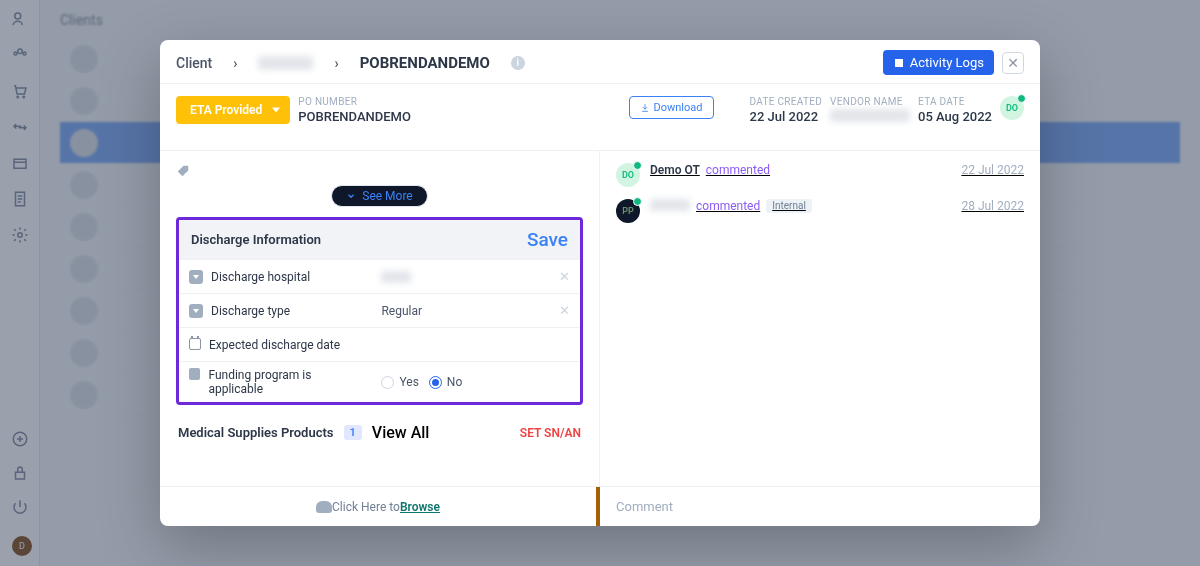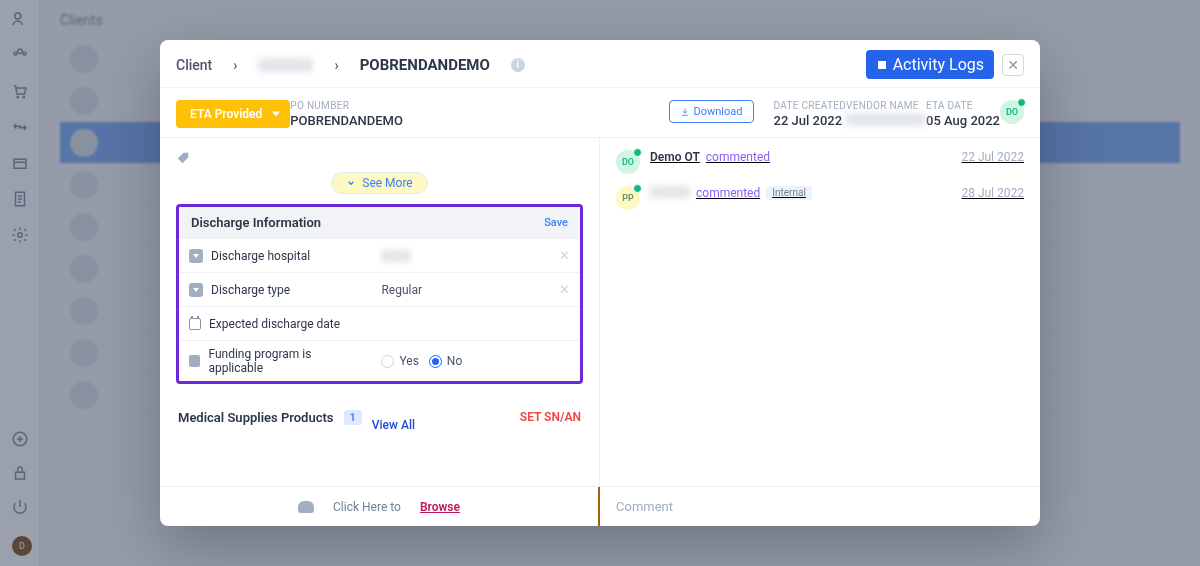--- a/index.html
+++ b/index.html
@@ -19,89 +19,89 @@
     
     
     .modal { position: absolute; left: 160px; top: 40px; right: 160px; bottom: 40px; background: #fff; border-radius: 8px; box-shadow: 0 20px 60px rgba(0,0,0,.25); display: flex; flex-direction: column; overflow: hidden; }
     
     .modal-header { padding: 10px 16px 8px; display: flex; align-items: center; gap: 8px; border-bottom: 1px solid #eef0f3; }
     .breadcrumb { font-size: 14px; color: #4a5568; display: flex; align-items: center; gap: 21px; font-weight: 500; }
     .breadcrumb-blur { filter: blur(3px); background: #e2e5ea; border-radius: 3px; width: 55px; height: 14px; display: inline-block; }
     .breadcrumb strong { color: #2d3748; font-weight: 700; font-size: 15px; }
     .breadcrumb-info { width: 14px; height: 14px; border-radius: 50%; background: #cbd5e0; color: #fff; display: inline-flex; align-items: center; justify-content: center; font-size: 10px; }
     .spacer { flex: 1; }
-    .activity-btn { background: #2563eb; color: #fff; font-size: 16px; padding: 5px 10px; border-radius: 4px; border: none; display: flex; align-items: center; gap: 5px; cursor: pointer; }
+    .activity-btn { background: #2563eb; color: #fff; font-size: 13px; padding: 5px 10px; border-radius: 4px; border: none; display: flex; align-items: center; gap: 5px; cursor: pointer; }
     .close-btn { width: 22px; height: 22px; border: 1px solid #d1d8e0; border-radius: 4px; background: #fff; color: #8a94a6; display: flex; align-items: center; justify-content: center; font-size: 14px; cursor: pointer; }
     
-    .topbar { display: flex; align-items: flex-start; padding: 12px 16px 9px; gap: 0; border-bottom: 1px solid #eef0f3; }
+    .topbar { display: flex; align-items: flex-start; padding: 12px 16px 26px; gap: 8px; border-bottom: 1px solid #eef0f3; }
     .status-pill { background: #ffc107; color: #fff; padding: 7px 28px 7px 14px; border-radius: 4px; font-size: 12px; font-weight: 600; position: relative; cursor: pointer; }
     .status-pill::after { content: ''; position: absolute; right: 10px; top: 50%; width: 0; height: 0; border-left: 4px solid transparent; border-right: 4px solid transparent; border-top: 5px solid #fff; transform: translateY(-50%); }
     
     .meta-block { display: flex; flex-direction: column; gap: 2px; }
     .meta-label { font-size: 10px; color: #a0aec0; text-transform: uppercase; letter-spacing: .3px; }
     .meta-value { font-size: 13px; color: #2d3748; font-weight: 500; }
     .meta-blur { filter: blur(3px); background: #e2e5ea; border-radius: 3px; width: 80px; height: 13px; }
     
     .download-btn { background: #fff; border: 1px solid #3b82f6; color: #3b82f6; padding: 4px 10px; border-radius: 4px; font-size: 11px; display: flex; align-items: center; gap: 4px; cursor: pointer; }
     
     .avatar-sm { width: 24px; height: 24px; border-radius: 50%; background: #d1f5e0; color: #10b981; font-size: 9px; font-weight: 600; display: flex; align-items: center; justify-content: center; position: relative; }
     .avatar-sm::after { content: ''; position: absolute; top: -2px; right: -2px; width: 7px; height: 7px; background: #10b981; border-radius: 50%; border: 1px solid #fff; }
-    .avatar-pp { background: #fef9c3; color: #6b8e6b; }
+    .avatar-pp { background: #0f172a; color: #6b8e6b; }
     
     .modal-body { flex: 1; display: flex; overflow: hidden; }
     .left-col { width: 50%; border-right: 1px solid #eef0f3; padding: 12px 16px; overflow-y: auto; display: flex; flex-direction: column; gap: 10px; }
     .right-col { width: 50%; padding: 12px 16px; overflow-y: auto; display: flex; flex-direction: column; gap: 12px; }
     
     .tag-row { height: 16px; display: flex; align-items: center; }
     .tag-icon { width: 14px; height: 14px; color: #a0aec0; transform: rotate(90deg); }
     
     .note-box { border: 1px solid #e2e8f0; border-radius: 6px; padding: 12px; font-size: 13px; color: #2d3748; min-height: 80px; position: relative; }
     .see-more { display: flex; justify-content: center; margin-top: -4px; }
-    .see-more-btn { border: 1px solid #e2e8f0; background: #fef9c3; border-radius: 12px; padding: 3px 14px; font-size: 12px; color: #3b82f6; display: flex; align-items: center; gap: 6px; cursor: pointer; }
+    .see-more-btn { border: 1px solid #e2e8f0; background: #0f172a; border-radius: 12px; padding: 3px 14px; font-size: 12px; color: #3b82f6; display: flex; align-items: center; gap: 6px; cursor: pointer; }
     
     .section { border: 3px solid #6d28d9; border-radius: 4px; overflow: hidden; }
     .section-header { background: #f1f3f6; padding: 8px 12px; font-size: 13px; font-weight: 600; color: #2d3748; display: flex; align-items: center; }
-    .save-link { color: #3b82f6; font-size: 11px; font-weight: 500; cursor: pointer; }
+    .save-link { color: #3b82f6; font-size: 19px; font-weight: 500; cursor: pointer; }
     .section-row { display: flex; align-items: center; border-top: 1px solid #eef0f3; min-height: 34px; }
-    .section-label { width: 48%; padding: 6px 10px; font-size: 12px; color: #2d3748; display: flex; align-items: center; gap: 8px; }
+    .section-label { width: 48%; padding: 6px 10px; font-size: 12px; color: #2d3748; display: flex; gap: 8px; }
     .section-value { flex: 1; padding: 4px 10px; font-size: 12px; color: #4a5568; display: flex; align-items: center; gap: 10px; position: relative; }
     .clear-x { position: absolute; right: 10px; color: #cbd5e0; cursor: pointer; font-size: 13px; }
     .caret-box { width: 14px; height: 14px; background: #a0aec0; border-radius: 3px; display: flex; align-items: center; justify-content: center; }
     .caret-box::after { content: ''; width: 0; height: 0; border-left: 3px solid transparent; border-right: 3px solid transparent; border-top: 4px solid #fff; }
     .square-ico { width: 12px; height: 12px; background: #a0aec0; border-radius: 2px; }
     .cal-ico { width: 12px; height: 12px; border: 1.5px solid #8a94a6; border-radius: 2px; position: relative; }
     .cal-ico::before { content: ''; position: absolute; top: -3px; left: 1px; width: 2px; height: 3px; background: #8a94a6; box-shadow: 6px 0 #8a94a6; }
     
     .radio-opt { display: inline-flex; align-items: center; gap: 5px; font-size: 12px; cursor: pointer; }
     .radio-circ { width: 13px; height: 13px; border: 1.5px solid #cbd5e0; border-radius: 50%; display: inline-flex; align-items: center; justify-content: center; }
     .radio-circ.checked { border-color: #2563eb; }
     .radio-circ.checked::after { content: ''; width: 7px; height: 7px; background: #2563eb; border-radius: 50%; }
     
     .products-header { display: flex; align-items: center; gap: 10px; padding: 8px 2px 0; font-size: 13px; }
     .products-title { font-weight: 600; color: #2d3748; }
     .count-badge { background: #e0e7ff; color: #3b82f6; font-size: 11px; padding: 1px 6px; border-radius: 3px; font-weight: 600; }
-    .view-all { color: #1d4ed8; font-size: 12px; font-weight: 500; cursor: pointer; margin-top: 16px; }
+    .view-all { color: #000000; font-size: 16px; font-weight: 500; cursor: pointer; }
     .set-sn { color: #ef4444; font-size: 12px; font-weight: 600; cursor: pointer; }
     
     .comment-item { display: flex; gap: 10px; }
     .comment-body { flex: 1; }
     .comment-head { display: flex; gap: 6px; font-size: 12px; text-decoration: underline; }
     .comment-author { font-weight: 600; color: #2d3748; }
     .comment-author-blur { filter: blur(3px); background: #e2e5ea; width: 40px; height: 12px; border-radius: 2px; }
     .comment-verb { color: #8b5cf6; }
     .comment-tag { background: #edf2f7; padding: 1px 6px; border-radius: 3px; font-size: 10px; color: #718096; }
     .comment-date { color: #a0aec0; font-size: 12px; }
     .comment-text { font-size: 13px; color: #2d3748; margin-top: 6px; }
     
     .modal-footer { display: flex; border-top: 1px solid #eef0f3; height: 40px; }
-    .footer-left { width: 50%; border-right: 2px solid #a16207; display: flex; align-items: center; justify-content: center; gap: 19px; font-size: 12px; color: #718096; text-align: center; }
+    .footer-left { width: 50%; border-right: 4px solid #a16207; display: flex; align-items: center; justify-content: center; gap: 0; font-size: 12px; color: #718096; text-align: center; }
     .footer-right { width: 50%; display: flex; align-items: center; padding: 0 16px; }
     .comment-input { border: none; outline: none; font-size: 13px; color: #2d3748; width: 100%; }
     .comment-input::placeholder { color: #a0aec0; }
-    .browse-link { color: #be185d; font-weight: 600; text-decoration: underline; cursor: pointer; }
+    .browse-link { color: #0f766e; font-weight: 600; text-decoration: underline; cursor: pointer; }
     .cloud-ico { width: 16px; height: 12px; background: #a0aec0; border-radius: 6px 6px 3px 3px; position: relative; }
     
     .bottom-avatar { position: absolute; bottom: 10px; left: 12px; width: 20px; height: 20px; border-radius: 50%; background: #8b5a2b; color: #fff; font-size: 9px; display: flex; align-items: center; justify-content: center; }
     
     .sidebar-bottom-icons { position: absolute; bottom: 50px; left: 0; width: 40px; display: flex; flex-direction: column; align-items: center; gap: 16px; }
     
     svg { display: block; }
   </style>
 </head>
 <body>

